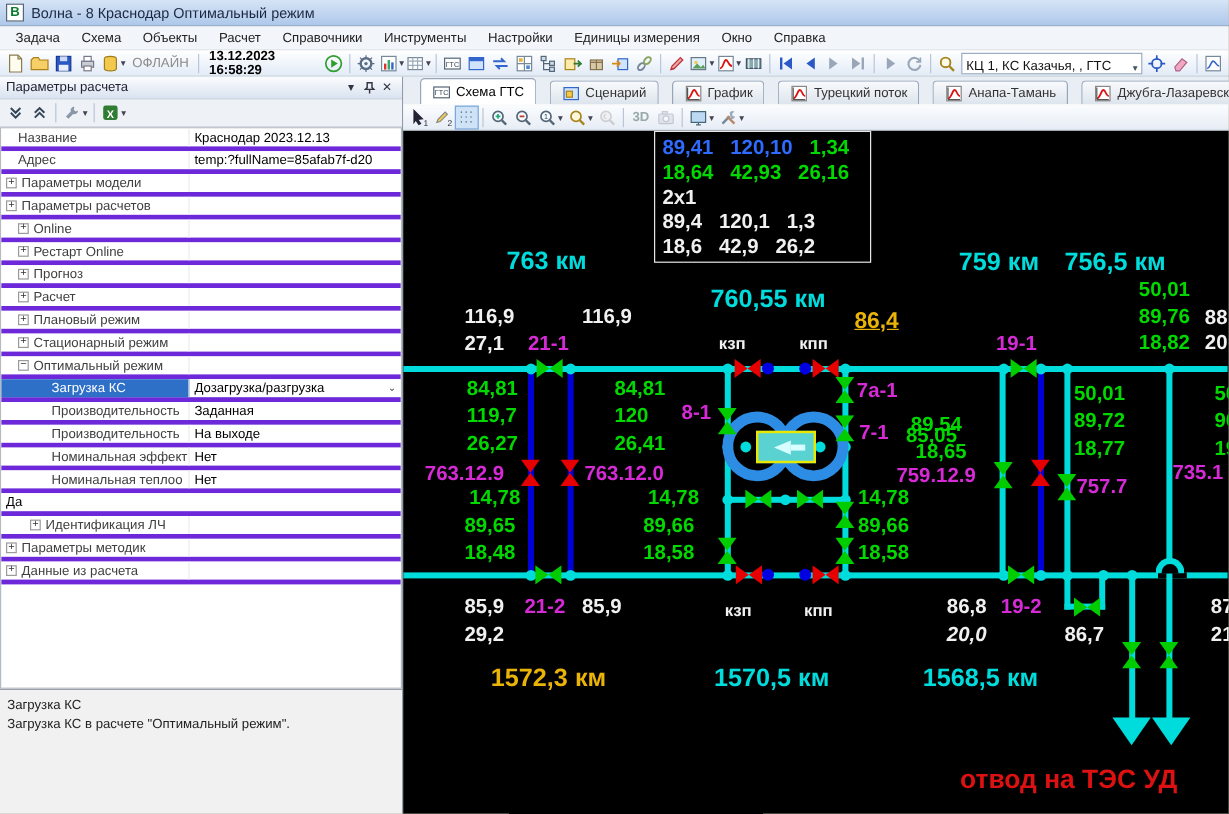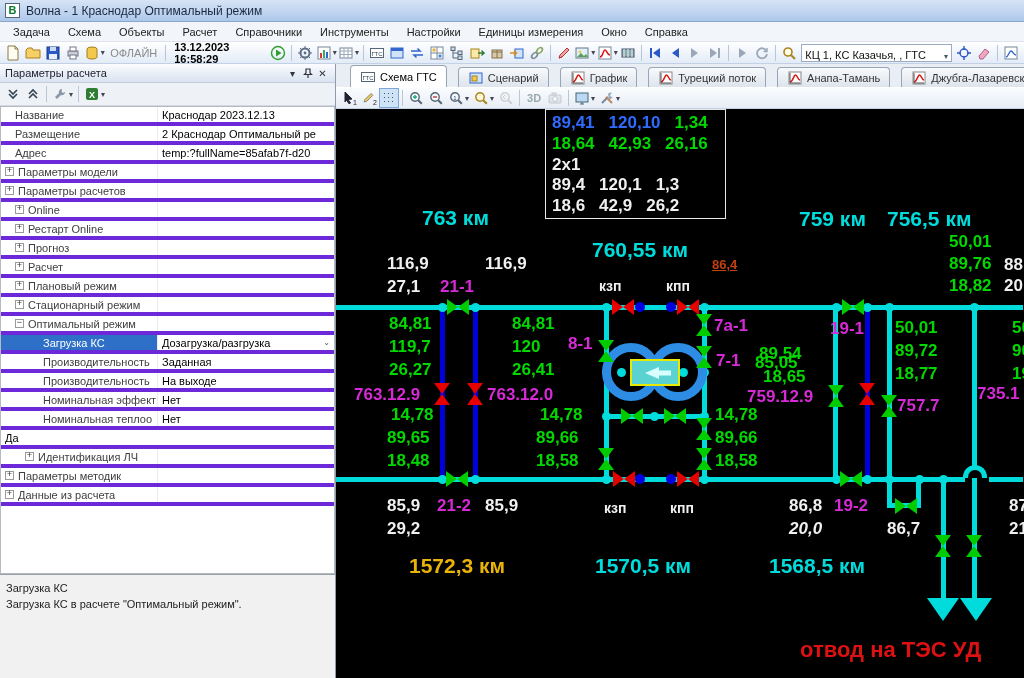--- a/index.html
+++ b/index.html
@@ -68,21 +68,21 @@
   .arc { position:absolute; border:5px solid #00dcdc; border-bottom:none; border-radius:12px 12px 0 0; background:#000; }
   .infobox { position:absolute; border:1px solid #e8e8e8; padding:4px 6px; display:flex; flex-direction:column; justify-content:space-between; }
   .infobox .irow { display:flex; gap:14px; font-weight:bold; font-size:17px; line-height:1; }
   svg { display:block; }
 </style>
 </head>
 <body>
 
 <div class="titlebar">
   <span class="appicon">В</span>
-  <span class="apptitle">Волна - 1 Краснодар Оптимальный режим</span>
+  <span class="apptitle">Волна - 8 Краснодар Оптимальный режим</span>
 </div>
 
 <div class="menubar" id="menubar">
     <div class="menu-item">Задача</div>
     <div class="menu-item">Схема</div>
     <div class="menu-item">Объекты</div>
     <div class="menu-item">Расчет</div>
     <div class="menu-item">Справочники</div>
     <div class="menu-item">Инструменты</div>
     <div class="menu-item">Настройки</div>
@@ -420,28 +420,20 @@
           <span class="caret">▾</span>
         </span>
       </div>
     <div class="grid-wrap" id="propgrid">
         <div class="prow">
           <div class="pcell-l" style="padding-left: 14px;">
             <span>Название</span>
           </div>
           <div class="pcell-v">
             <span>Краснодар 2023.12.13</span>
-          </div>
-        </div>
-        <div class="prow">
-          <div class="pcell-l" style="padding-left: 14px;">
-            <span>Размещение</span>
-          </div>
-          <div class="pcell-v">
-            <span>2 Краснодар Оптимальный ре</span>
           </div>
         </div>
         <div class="prow">
           <div class="pcell-l" style="padding-left: 14px;">
             <span>Адрес</span>
           </div>
           <div class="pcell-v">
             <span>temp:?fullName=85afab7f-d20</span>
           </div>
         </div>
@@ -999,37 +991,37 @@
         <div class="dlabel" style="left: 86px; top: 98px; color: rgb(0, 220, 220); font-size: 21px;">763 км</div>
         <div class="dlabel" style="left: 256px; top: 130px; color: rgb(0, 220, 220); font-size: 21px;">760,55 км</div>
         <div class="dlabel" style="left: 463px; top: 99px; color: rgb(0, 220, 220); font-size: 21px;">759 км</div>
         <div class="dlabel" style="left: 551px; top: 99px; color: rgb(0, 220, 220); font-size: 21px;">756,5 км</div>
         <div class="dlabel" style="left: 73px; top: 446px; color: #eab308; font-size: 21px;">1572,3 км</div>
         <div class="dlabel" style="left: 259px; top: 446px; color: rgb(0, 220, 220); font-size: 21px;">1570,5 км</div>
         <div class="dlabel" style="left: 433px; top: 446px; color: rgb(0, 220, 220); font-size: 21px;">1568,5 км</div>
         <div class="dlabel" style="left: 51px; top: 146px; color: rgb(240, 240, 240); font-size: 17px;">116,9</div>
         <div class="dlabel" style="left: 149px; top: 146px; color: rgb(240, 240, 240); font-size: 17px;">116,9</div>
         <div class="dlabel" style="left: 51px; top: 169px; color: rgb(240, 240, 240); font-size: 17px;">27,1</div>
-        <div class="dlabel" style="left: 376px; top: 149px; color: #c2410c; font-size: 13px; text-decoration: underline;">86,4</div>
+        <div class="dlabel" style="left: 376px; top: 149px; color: #eab308; font-size: 19px; text-decoration: underline;">86,4</div>
         <div class="dlabel" style="left: 668px; top: 147px; color: rgb(240, 240, 240); font-size: 17px;">88</div>
         <div class="dlabel" style="left: 668px; top: 168px; color: rgb(240, 240, 240); font-size: 17px;">20</div>
         <div class="dlabel" style="left: 51px; top: 388px; color: rgb(240, 240, 240); font-size: 17px;">85,9</div>
         <div class="dlabel" style="left: 149px; top: 388px; color: rgb(240, 240, 240); font-size: 17px;">85,9</div>
         <div class="dlabel" style="left: 51px; top: 411px; color: rgb(240, 240, 240); font-size: 17px;">29,2</div>
         <div class="dlabel" style="left: 453px; top: 388px; color: rgb(240, 240, 240); font-size: 17px;">86,8</div>
         <div class="dlabel" style="left: 453px; top: 411px; color: rgb(240, 240, 240); font-size: 17px; font-style: italic;">20,0</div>
         <div class="dlabel" style="left: 551px; top: 411px; color: rgb(240, 240, 240); font-size: 17px;">86,7</div>
         <div class="dlabel" style="left: 673px; top: 388px; color: rgb(240, 240, 240); font-size: 17px;">87</div>
         <div class="dlabel" style="left: 673px; top: 411px; color: rgb(240, 240, 240); font-size: 17px;">21</div>
         <div class="dlabel" style="left: 263px; top: 170px; color: rgb(240, 240, 240); font-size: 14px;">кзп</div>
         <div class="dlabel" style="left: 330px; top: 170px; color: rgb(240, 240, 240); font-size: 14px;">кпп</div>
         <div class="dlabel" style="left: 268px; top: 392px; color: rgb(240, 240, 240); font-size: 14px;">кзп</div>
         <div class="dlabel" style="left: 334px; top: 392px; color: rgb(240, 240, 240); font-size: 14px;">кпп</div>
         <div class="dlabel" style="left: 104px; top: 169px; color: rgb(214, 42, 214); font-size: 17px;">21-1</div>
-        <div class="dlabel" style="left: 494px; top: 169px; color: rgb(214, 42, 214); font-size: 17px; margin-top: 42px;">19-1</div>
+        <div class="dlabel" style="left: 494px; top: 169px; color: rgb(214, 42, 214); font-size: 17px;">19-1</div>
         <div class="dlabel" style="left: 232px; top: 226px; color: rgb(214, 42, 214); font-size: 17px;">8-1</div>
         <div class="dlabel" style="left: 378px; top: 208px; color: rgb(214, 42, 214); font-size: 17px;">7a-1</div>
         <div class="dlabel" style="left: 380px; top: 243px; color: rgb(214, 42, 214); font-size: 17px;">7-1</div>
         <div class="dlabel" style="left: 18px; top: 277px; color: rgb(214, 42, 214); font-size: 17px;">763.12.9</div>
         <div class="dlabel" style="left: 151px; top: 277px; color: rgb(214, 42, 214); font-size: 17px;">763.12.0</div>
         <div class="dlabel" style="left: 411px; top: 279px; color: rgb(214, 42, 214); font-size: 17px;">759.12.9</div>
         <div class="dlabel" style="left: 561px; top: 288px; color: rgb(214, 42, 214); font-size: 17px;">757.7</div>
         <div class="dlabel" style="left: 641px; top: 276px; color: rgb(214, 42, 214); font-size: 17px;">735.1</div>
         <div class="dlabel" style="left: 101px; top: 388px; color: rgb(214, 42, 214); font-size: 17px;">21-2</div>
         <div class="dlabel" style="left: 498px; top: 388px; color: rgb(214, 42, 214); font-size: 17px;">19-2</div>

